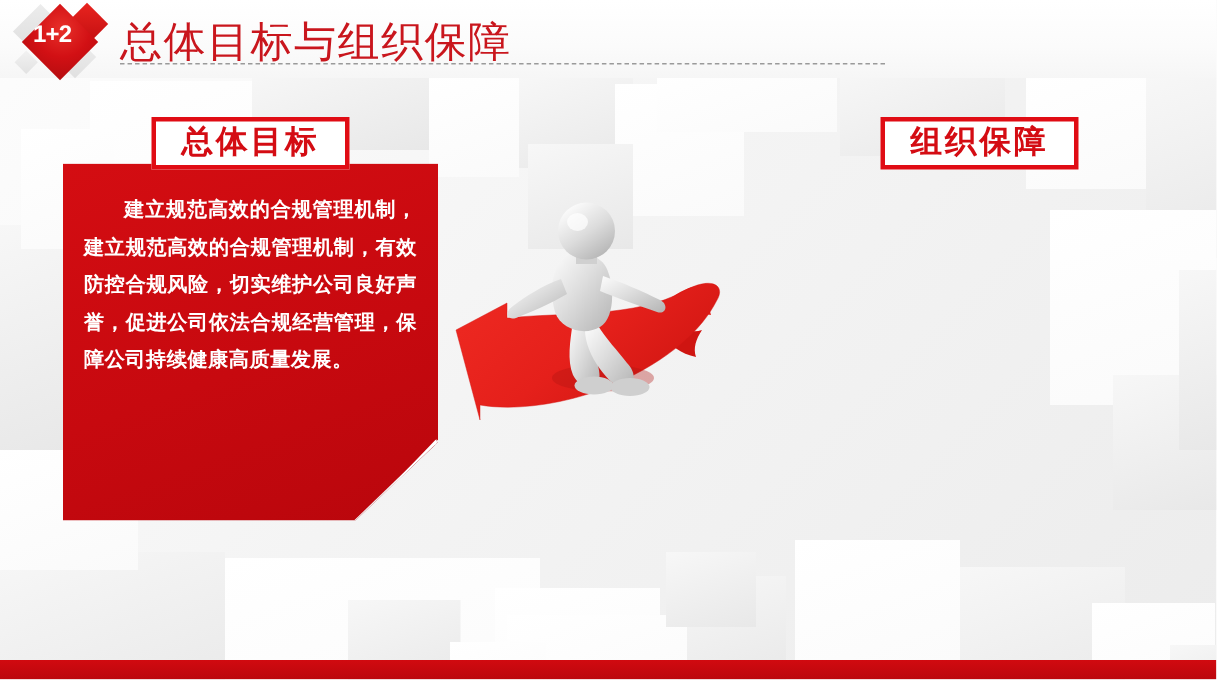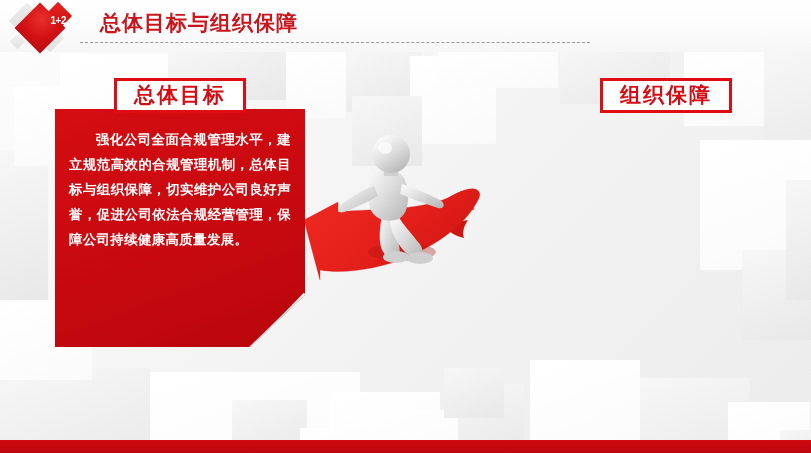--- a/index.html
+++ b/index.html
@@ -55,49 +55,48 @@
   .dm-grey3 { left: 4px;  top: 34px; width: 11px; height: 11px; background: linear-gradient(135deg,#f2f2f2,#e2e2e2); }
   .dm-red-sm { left: 40px; top: 4px; width: 20px; height: 20px; background: linear-gradient(135deg,#e8241f,#c10d10); }
   .dm-red-big {
     left: 14px; top: 8px; width: 36px; height: 36px;
     background: radial-gradient(circle at 35% 30%, #e8302a 0%, #d21014 55%, #b50d10 100%);
   }
   .logo-text {
     position: absolute;
     left: 14px; top: 13px;
     width: 44px;
-    text-align: right;
-    font-size: 10px;
+    text-align: left;
+    font-size: 16px;
     font-weight: bold;
     color: #ffffff;
     letter-spacing: -0.5px;
     font-family: "Liberation Sans", sans-serif;
   }
   .header-title {
     position: absolute;
-    left: 100px; top: 9px;
-    font-size: 21px;
-    font-weight: bold;
+    left: 80px; top: 9px;
+    font-size: 28px;
+    font-weight: normal;
     color: #c9161d;
     letter-spacing: 1px;
     white-space: nowrap;
   }
   .header-dash {
     position: absolute;
     left: 80px; top: 42px;
     width: 510px; height: 0;
     border-top: 1px dashed #9a9a9a;
   }
 
   
   .card-col {
     position: absolute;
     top: 78px;
     width: 250px;
-    margin-left: 13px;
   }
   .card-col.left  { left: 42px; }
   .card-col.right { left: 512px; padding-left: 16px; }
 
   .card-badge {
     position: relative;
     width: 132px;
     margin: 0 auto 0 auto;
     box-sizing: border-box;
     border: 3px solid #e00c14;
@@ -212,21 +211,21 @@
     </div>
     <div class="header-title">总体目标与组织保障</div>
     <div class="header-dash"></div>
   </div>
 
   <div class="card-col left">
     <div class="card-badge">
       <div class="badge-text">总体目标</div>
     </div>
     <div class="card-body">
-      <div class="card-text">强化公司全面合规管理水平，建立规范高效的合规管理机制，总体目标与组织保障，切实维护公司良好声誉，促进公司依法合规经营管理，保障公司持续健康高质量发展。</div>
+      <div class="card-text">建立规范高效的合规管理机制，建立规范高效的合规管理机制，有效防控合规风险，切实维护公司良好声誉，促进公司依法合规经营管理，保障公司持续健康高质量发展。</div>
       <svg class="curl" viewBox="0 0 56 54">
         <polygon points="56,0 56,54 0,54" fill="#f0f0f0"></polygon>
         <polygon points="54,2 52,52 6,52" fill="#9e0509"></polygon>
         <polygon points="54,2 52,52 6,52" fill="none" stroke="#ffffff" stroke-width="2"></polygon>
       </svg>
     </div>
   </div>
 
   <div class="card-col right">
     <div class="card-badge">

